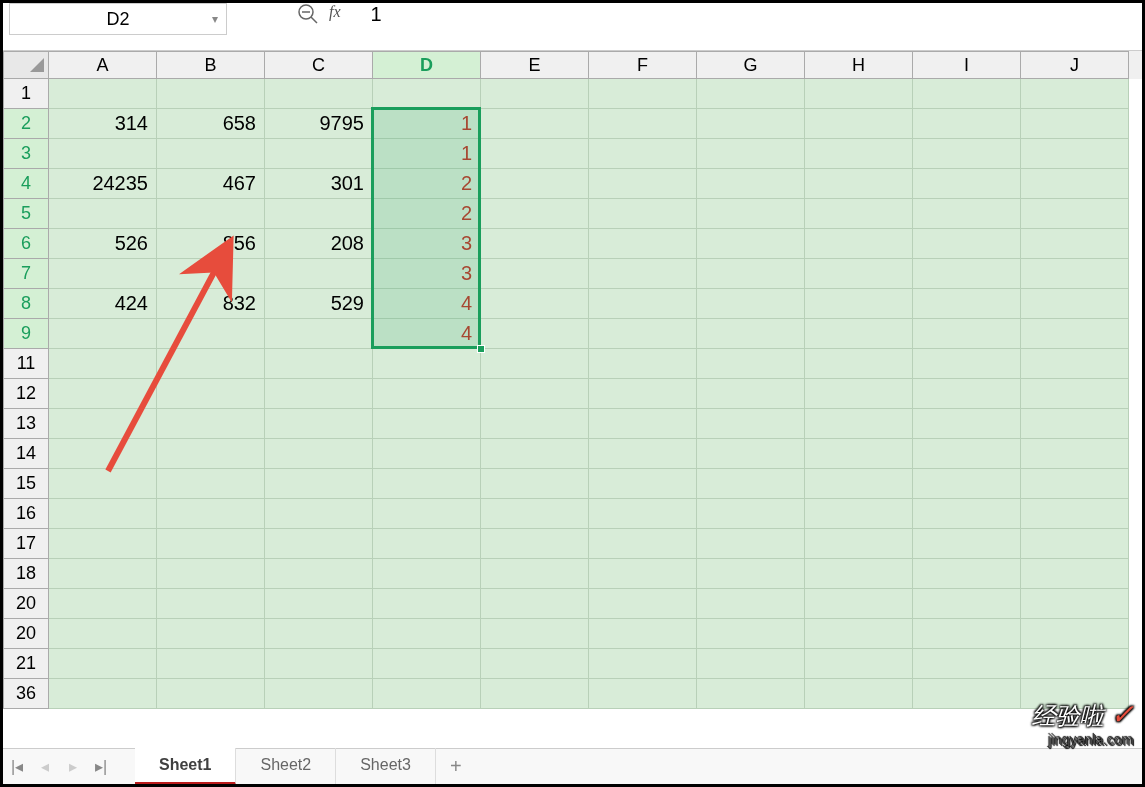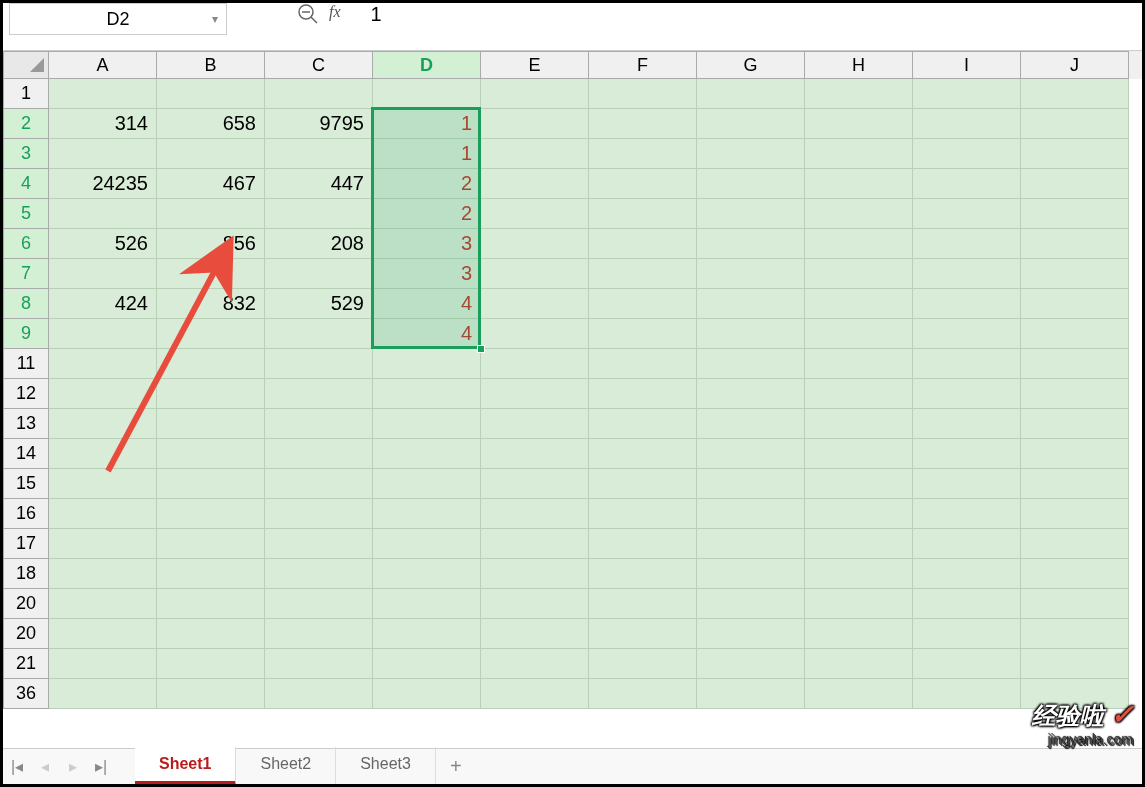--- a/index.html
+++ b/index.html
@@ -167,44 +167,44 @@
     }
     .nav-btn.disabled { color: #ccc; }
     .sheet-tab {
       padding: 8px 24px;
       font-size: 16px;
       color: #666;
       cursor: pointer;
       border-right: 1px solid #ddd;
     }
     .sheet-tab.active {
-      color: #b91c1c;
+      color: #404040;
       font-weight: bold;
-      border-bottom: 5px solid #b91c1c;
+      border-bottom: 3px solid #b91c1c;
       background: #fff;
     }
     .add-sheet {
       width: 40px;
       display: flex;
       align-items: center;
       justify-content: center;
       color: #888;
       font-size: 20px;
       cursor: pointer;
     }
     .watermark {
       position: absolute;
       bottom: 36px;
       right: 8px;
       text-align: right;
       pointer-events: none;
     }
     .watermark-top {
       color: #fff;
-      font-weight: bold;
+      font-weight: normal;
       font-size: 24px;
       font-style: italic;
       text-shadow: 1px 1px 2px #000, -1px -1px 2px #000, 1px -1px 2px #000, -1px 1px 2px #000;
       text-align: right;
     }
     .watermark-check { color: #e74c3c; font-size: 28px; }
     .watermark-bottom {
       color: #404040;
       font-size: 14px;
       text-shadow: 1px 1px 1px #000, -1px -1px 1px #000;
@@ -286,21 +286,21 @@
         <div class="cell"></div>
         <div class="cell"></div>
         <div class="cell"></div>
         <div class="cell"></div>
         <div class="cell"></div>
       </div>
       <div class="row">
         <div class="row-header active">4</div>
         <div class="cell">24235</div>
         <div class="cell">467</div>
-        <div class="cell">447</div>
+        <div class="cell">301</div>
         <div class="cell red-text">2</div>
         <div class="cell"></div>
         <div class="cell"></div>
         <div class="cell"></div>
         <div class="cell"></div>
         <div class="cell"></div>
         <div class="cell"></div>
       </div>
       <div class="row">
         <div class="row-header active">5</div>

